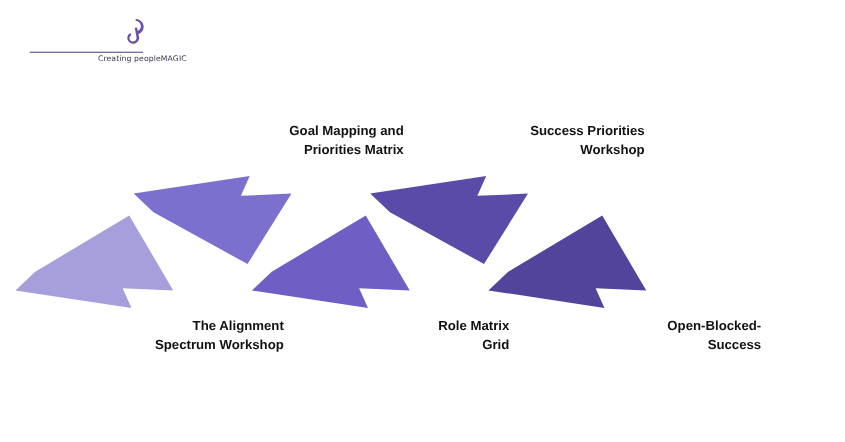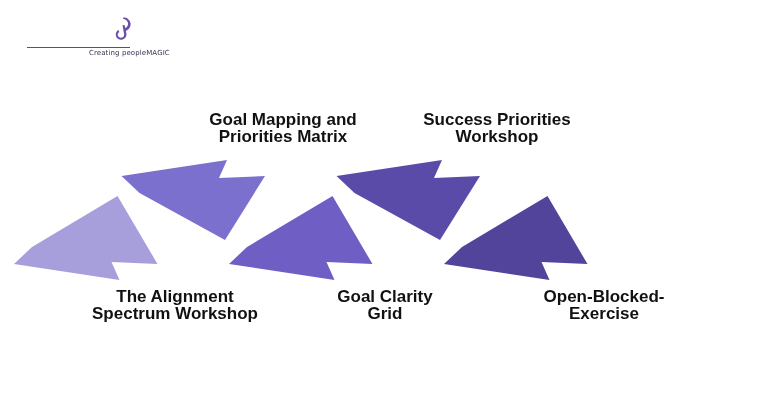--- a/index.html
+++ b/index.html
@@ -74,23 +74,23 @@
   .step-number {
     font-family: "Liberation Sans", sans-serif;
     font-size: 15px;
     fill: #ffffff;
     letter-spacing: 0.4px;
   }
 
   
   .caption {
     position: absolute;
-    text-align: center;
+    text-align: right;
     font-family: "Liberation Sans", sans-serif;
-    font-size: 17px;
+    font-size: 12px;
     font-weight: bold;
     color: #111111;
     line-height: 17px;
     white-space: pre-line;
   }
   .caption-above { }
   .caption-below { }
 </style>
 </head>
 <body>
@@ -118,19 +118,19 @@
       <text class="step-number" x="492" y="212" text-anchor="middle">04</text>
       <text class="step-number" x="600" y="228" text-anchor="middle">05</text>
     </g>
 </svg>
 
 <div id="caption-layer">
     <div class="caption caption-below" style="left: 92px; top: 288px; width: 166px;">The Alignment
 Spectrum Workshop</div>
     <div class="caption caption-above" style="left: 199px; top: 111px; width: 168px;">Goal Mapping and
 Priorities Matrix</div>
-    <div class="caption caption-below" style="left: 307px; top: 288px; width: 156px;">Goal Clarity
+    <div class="caption caption-below" style="left: 307px; top: 288px; width: 156px;">Role Matrix
 Grid</div>
     <div class="caption caption-above" style="left: 408px; top: 111px; width: 178px;">Success Priorities
 Workshop</div>
     <div class="caption caption-below" style="left: 516px; top: 288px; width: 176px;">Open-Blocked-
-Exercise</div>
+Success</div>
   </div>
 
 </body></html>

